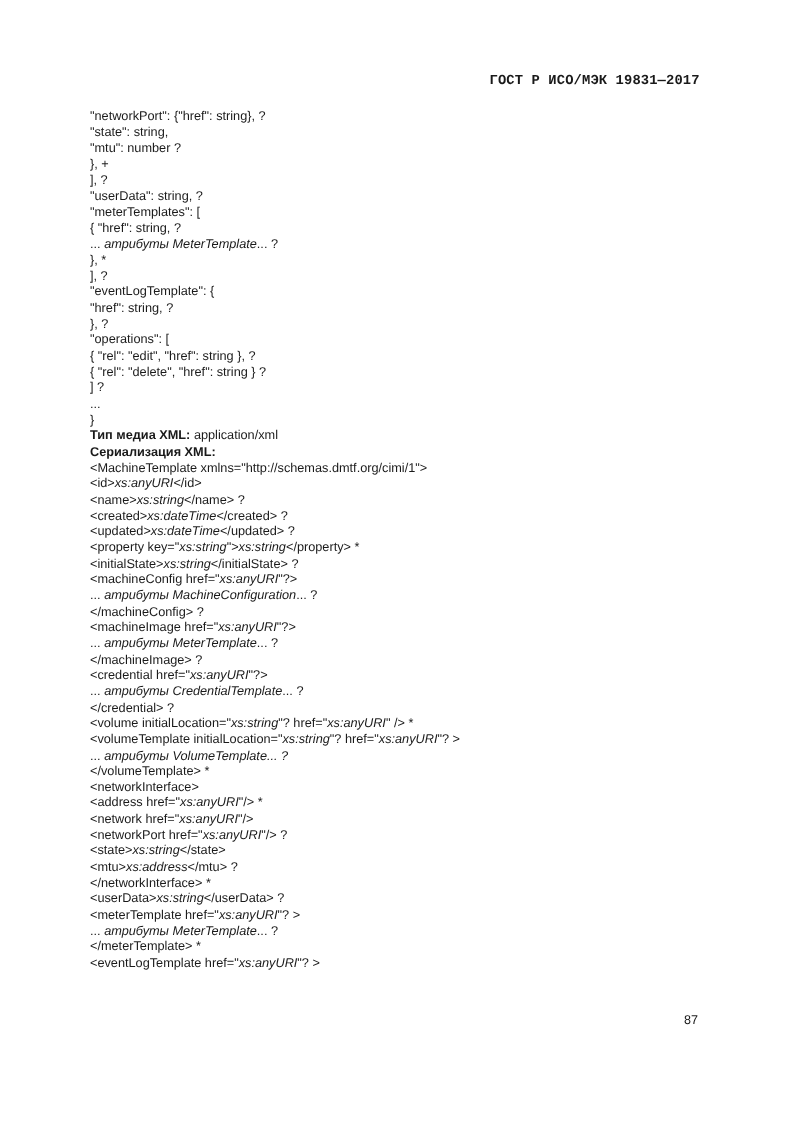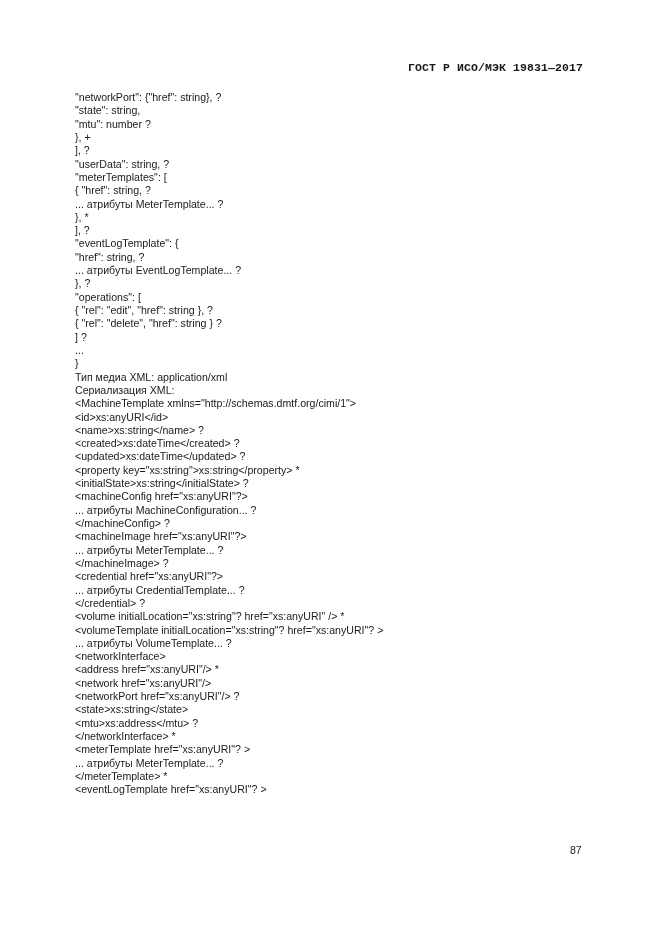--- a/index.html
+++ b/index.html
@@ -1,22 +1,22 @@
 <!DOCTYPE html>
 <html><head>
 <meta charset="utf-8">
 <style>
   html, body { margin: 0; padding: 0; background: #ffffff; }
   body { width: 661px; height: 935px; position: relative; overflow: hidden;
          font-family: "Liberation Sans", sans-serif; color: #1a1a1a; }
   .header { position: absolute; right: 78px; top: 61px; font-size: 11.5px; font-weight: bold; letter-spacing: 0.1px; font-family: Liberation Mono, monospace; }
   .content { position: absolute; left: 75px; top: 91px; width: 520px; }
   .line { font-size: 10.6px; line-height: 13.32px; white-space: pre; height: 13.32px; }
-  .line .i { }
-  .line .b { font-weight: normal; }
+  .line .i { font-style: italic; }
+  .line .b { font-weight: bold; }
   .pagenum { position: absolute; left: 570px; top: 844px; font-size: 10.5px; }
 </style>
 </head>
 <body>
 
 <div class="header">ГОСТ Р ИСО/МЭК 19831—2017</div>
 
 <div class="content" id="content">
     <div class="line"><span>"networkPort": {"href": string}, ?</span></div>
     <div class="line"><span>"state": string,</span></div>
@@ -24,21 +24,20 @@
     <div class="line"><span>}, +</span></div>
     <div class="line"><span>], ?</span></div>
     <div class="line"><span>"userData": string, ?</span></div>
     <div class="line"><span>"meterTemplates": [</span></div>
     <div class="line"><span>{ "href": string, ?</span></div>
     <div class="line"><span>... </span><span class="i">атрибуты MeterTemplate</span><span>... ?</span></div>
     <div class="line"><span>}, *</span></div>
     <div class="line"><span>], ?</span></div>
     <div class="line"><span>"eventLogTemplate": {</span></div>
     <div class="line"><span>"href": string, ?</span></div>
-    <div class="line"><span>... </span><span class="i">атрибуты EventLogTemplate</span><span>... ?</span></div>
     <div class="line"><span>}, ?</span></div>
     <div class="line"><span>"operations": [</span></div>
     <div class="line"><span>{ "rel": "edit", "href": string }, ?</span></div>
     <div class="line"><span>{ "rel": "delete", "href": string } ?</span></div>
     <div class="line"><span>] ?</span></div>
     <div class="line"><span>...</span></div>
     <div class="line"><span>}</span></div>
     <div class="line"><span class="b">Тип медиа XML:</span><span> application/xml</span></div>
     <div class="line"><span class="b">Сериализация XML:</span></div>
     <div class="line"><span>&lt;MachineTemplate xmlns="http://schemas.dmtf.org/cimi/1"&gt;</span></div>
@@ -53,26 +52,28 @@
     <div class="line"><span>&lt;/machineConfig&gt; ?</span></div>
     <div class="line"><span>&lt;machineImage href="</span><span class="i">xs:anyURI</span><span>"?&gt;</span></div>
     <div class="line"><span>... </span><span class="i">атрибуты MeterTemplate</span><span>... ?</span></div>
     <div class="line"><span>&lt;/machineImage&gt; ?</span></div>
     <div class="line"><span>&lt;credential href="</span><span class="i">xs:anyURI</span><span>"?&gt;</span></div>
     <div class="line"><span>... </span><span class="i">атрибуты CredentialTemplate</span><span>... ?</span></div>
     <div class="line"><span>&lt;/credential&gt; ?</span></div>
     <div class="line"><span>&lt;volume initialLocation="</span><span class="i">xs:string</span><span>"? href="</span><span class="i">xs:anyURI</span><span>" /&gt; *</span></div>
     <div class="line"><span>&lt;volumeTemplate initialLocation="</span><span class="i">xs:string</span><span>"? href="</span><span class="i">xs:anyURI</span><span>"? &gt;</span></div>
     <div class="line"><span>... </span><span class="i">атрибуты VolumeTemplate... ?</span></div>
+    <div class="line"><span>&lt;/volumeTemplate&gt; *</span></div>
     <div class="line"><span>&lt;networkInterface&gt;</span></div>
     <div class="line"><span>&lt;address href="</span><span class="i">xs:anyURI</span><span>"/&gt; *</span></div>
     <div class="line"><span>&lt;network href="</span><span class="i">xs:anyURI</span><span>"/&gt;</span></div>
     <div class="line"><span>&lt;networkPort href="</span><span class="i">xs:anyURI</span><span>"/&gt; ?</span></div>
     <div class="line"><span>&lt;state&gt;</span><span class="i">xs:string</span><span>&lt;/state&gt;</span></div>
     <div class="line"><span>&lt;mtu&gt;</span><span class="i">xs:address</span><span>&lt;/mtu&gt; ?</span></div>
     <div class="line"><span>&lt;/networkInterface&gt; *</span></div>
+    <div class="line"><span>&lt;userData&gt;</span><span class="i">xs:string</span><span>&lt;/userData&gt; ?</span></div>
     <div class="line"><span>&lt;meterTemplate href="</span><span class="i">xs:anyURI</span><span>"? &gt;</span></div>
     <div class="line"><span>... </span><span class="i">атрибуты MeterTemplate</span><span>... ?</span></div>
     <div class="line"><span>&lt;/meterTemplate&gt; *</span></div>
     <div class="line"><span>&lt;eventLogTemplate href="</span><span class="i">xs:anyURI</span><span>"? &gt;</span></div>
   </div>
 
 <div class="pagenum">87</div>
 
 </body></html>

